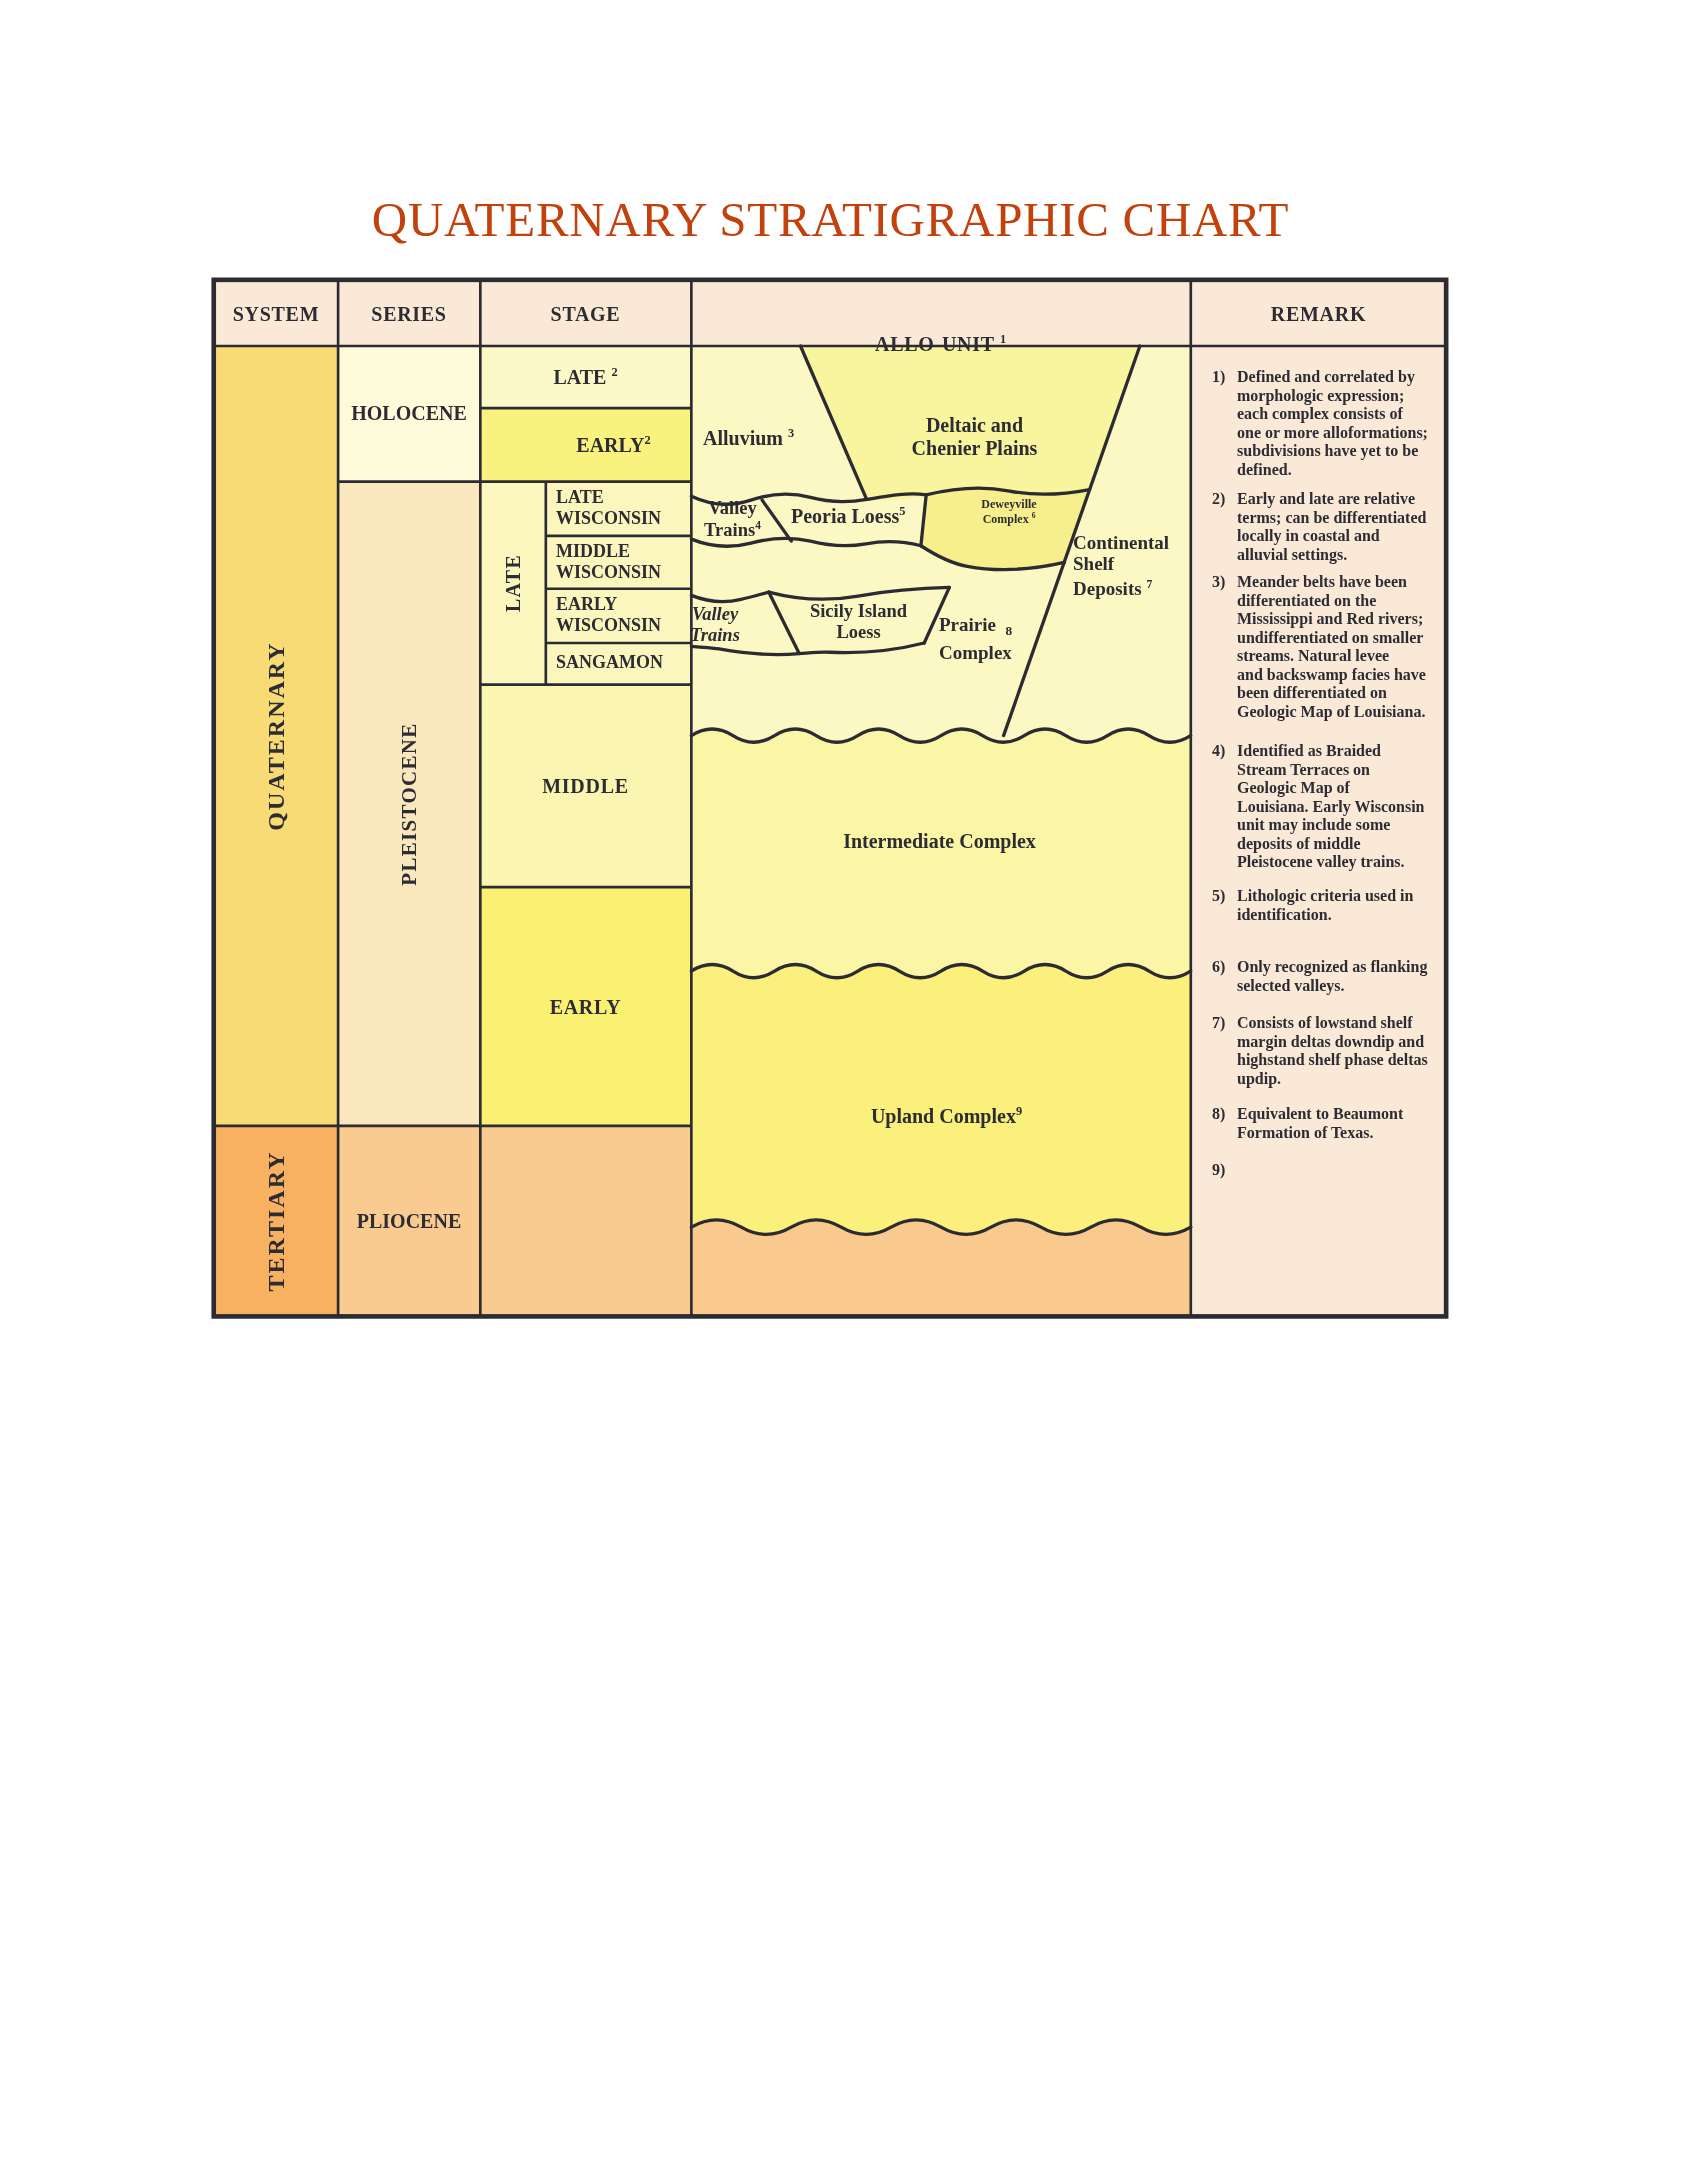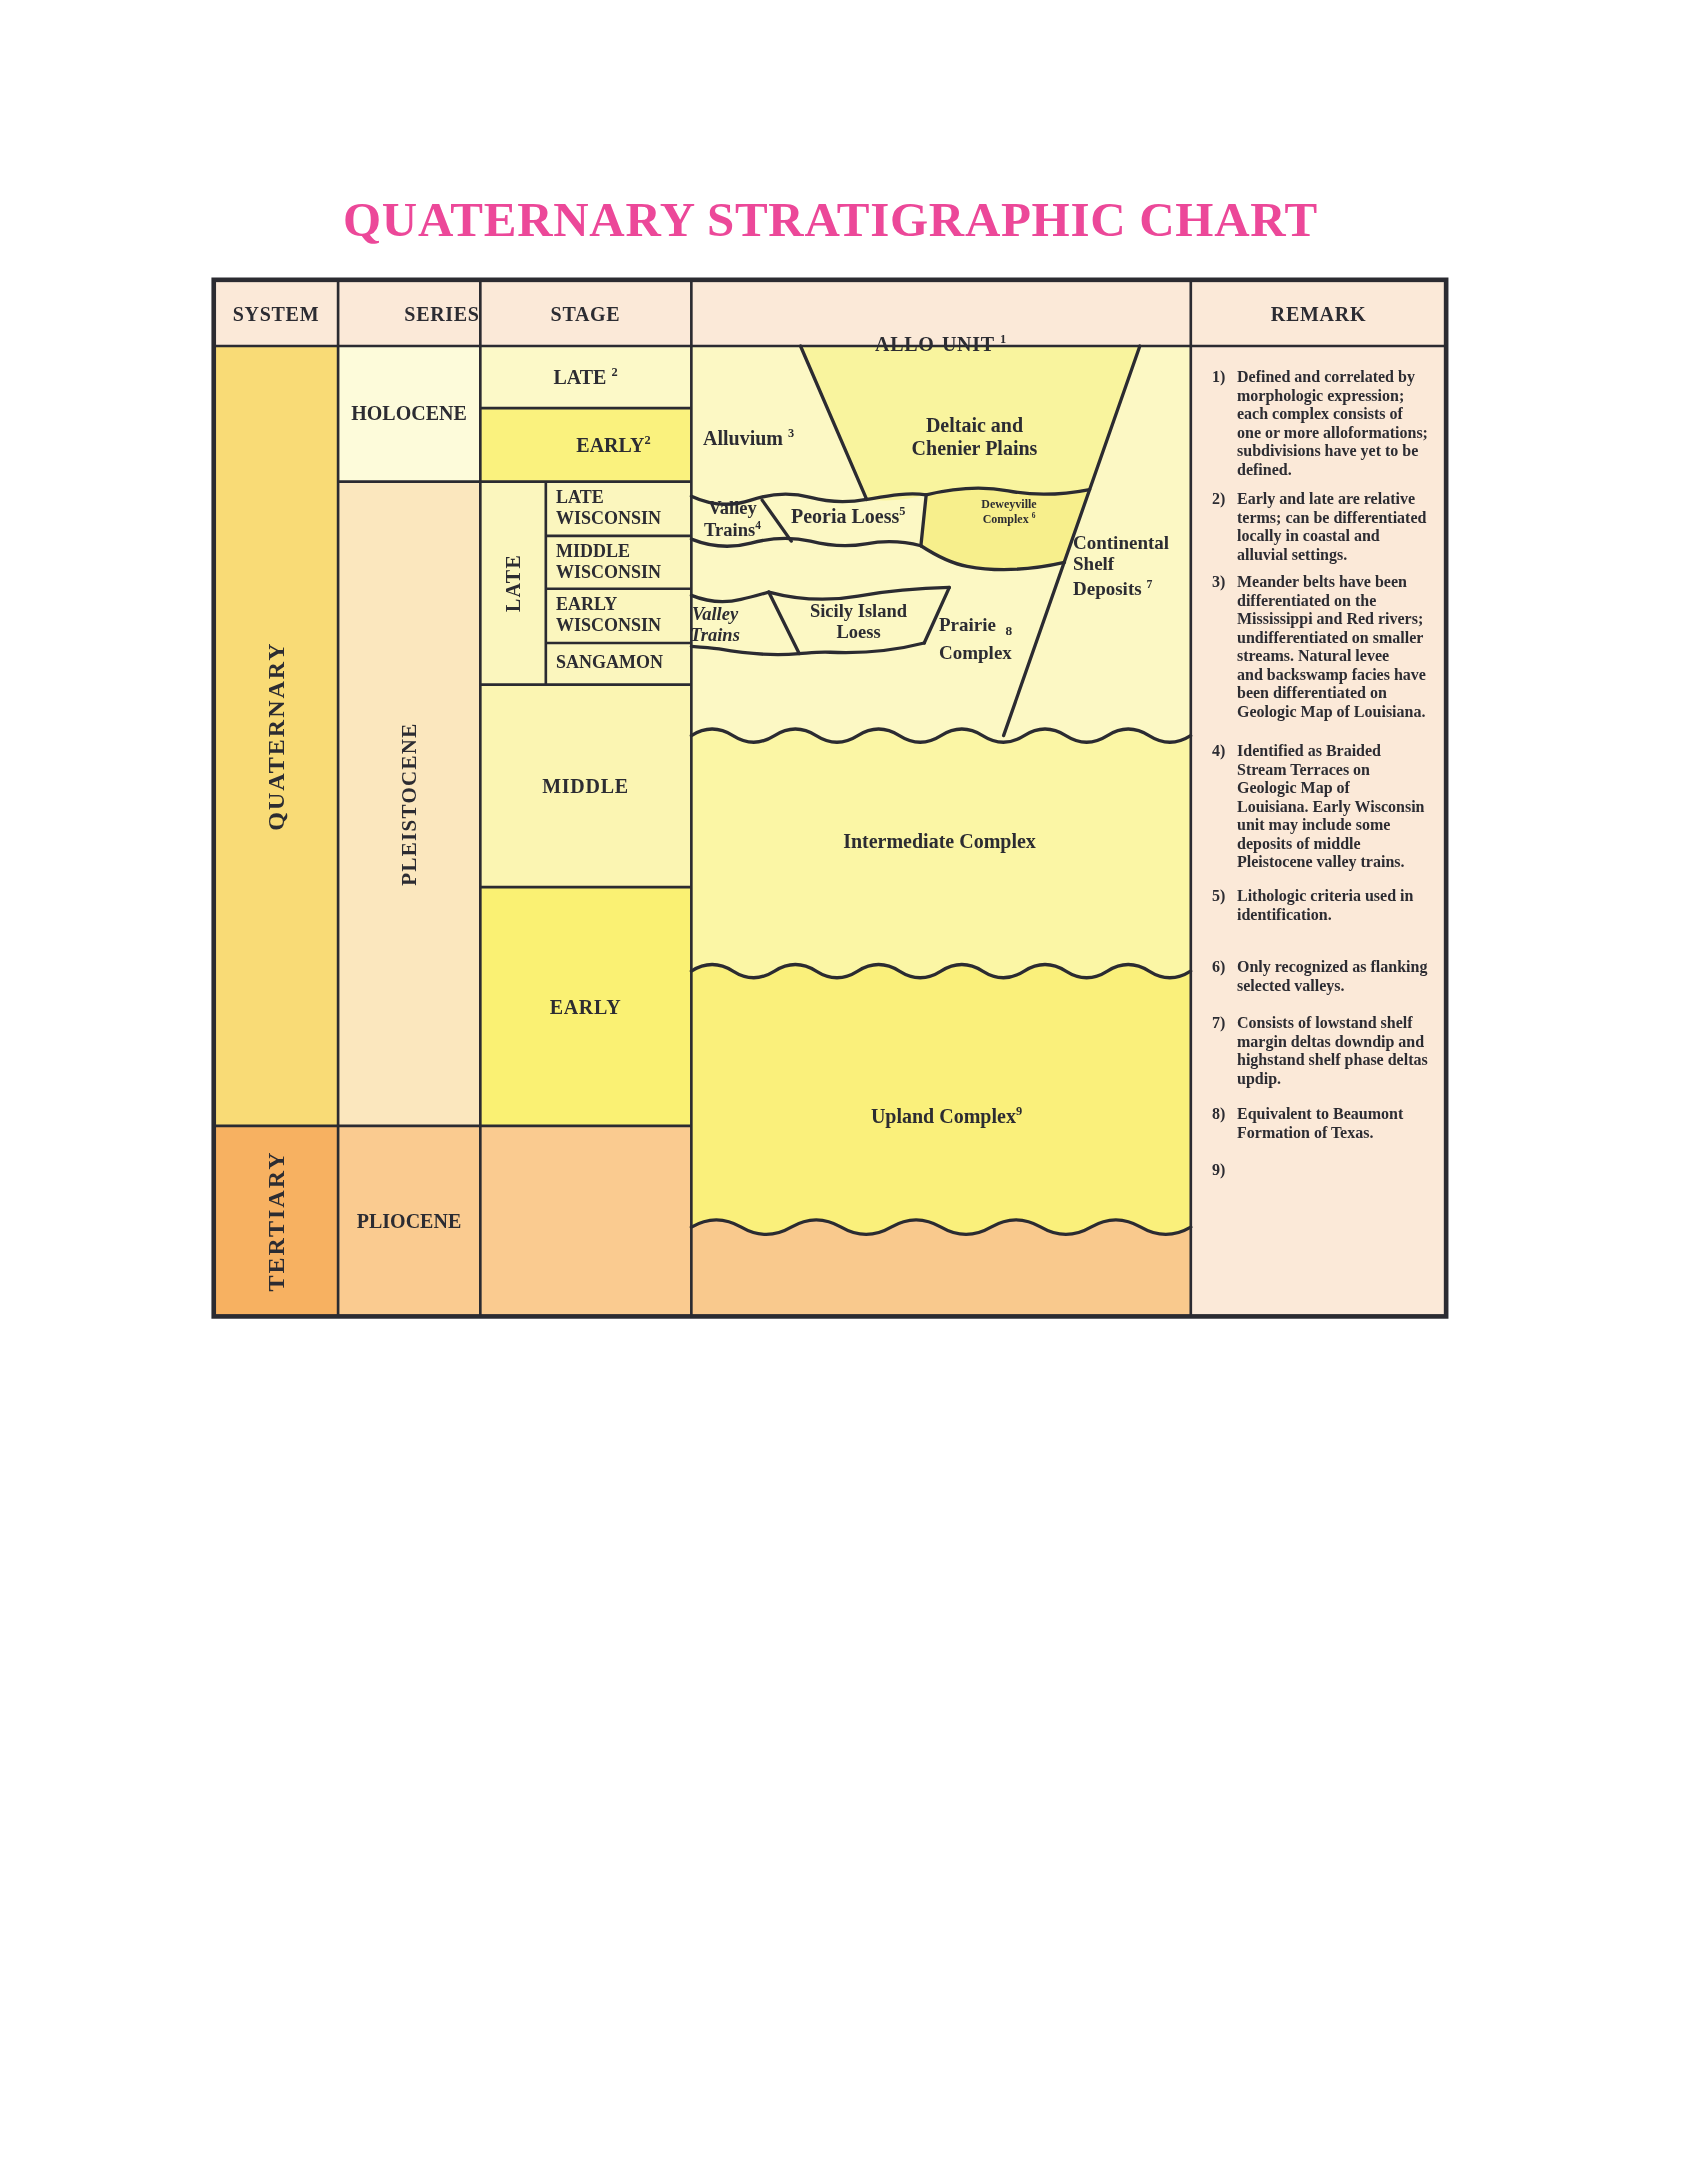--- a/index.html
+++ b/index.html
@@ -4,21 +4,21 @@
 <style>
   html,body{margin:0;padding:0;background:#ffffff;}
   .page{position:relative;width:1687px;height:2183px;background:#ffffff;overflow:hidden;
         font-family:"Liberation Serif", serif;color:#2c2c32;}
   svg.linework{position:absolute;left:0;top:0;}
   .lbl{position:absolute;font-weight:bold;color:#2c2c32;white-space:pre-line;line-height:1.15;}
   .c{text-align:center;}
   .vert{position:absolute;font-weight:bold;color:#2c2c32;white-space:nowrap;
         transform:translate(-50%,-50%) rotate(-90deg);}
   .title{position:absolute;left:214px;top:191px;width:1233px;text-align:center;
-         font-size:49px;font-weight:bold;letter-spacing:0.7px;color:#ec4899;}
+         font-size:49px;font-weight:normal;letter-spacing:0.7px;color:#c2410c;}
   .hdr{font-size:20px;letter-spacing:0.7px;}
   sup{font-size:62%;vertical-align:super;font-weight:bold;}
   sub{font-size:70%;vertical-align:-20%;font-weight:bold;}
   .remark-item{position:absolute;left:1212px;width:230px;display:grid;
                grid-template-columns:25px 1fr;font-size:16px;font-weight:bold;
                line-height:18.5px;white-space:pre-line;}
   .r1{top:368px}.r2{top:490px}.r3{top:573px}.r4{top:742px}.r5{top:887px}
   .r6{top:958px}.r7{top:1014px}.r8{top:1105px}.r9{top:1161px}
 </style>
 </head>
@@ -82,21 +82,21 @@
       <line x1="726" y1="1035" x2="1045" y2="1035"></line>
       <line x1="726" y1="1341" x2="1045" y2="1341"></line>
       <line x1="323" y1="1702" x2="1045" y2="1702"></line>
     </g>
     <rect x="323" y="423" width="1863" height="1567" fill="none" stroke="#2b2b31" stroke-width="7"></rect>
   </svg>
 
   <div class="title">QUATERNARY STRATIGRAPHIC CHART</div>
 
   <div class="lbl hdr c" style="left:214px;top:303px;width:124px;text-align:center;">SYSTEM</div>
-  <div class="lbl hdr c" style="left:338px;top:303px;width:142px;padding-left:33px;">SERIES</div>
+  <div class="lbl hdr c" style="left:338px;top:303px;width:142px;">SERIES</div>
   <div class="lbl hdr c" style="left:480px;top:303px;width:211px;">STAGE</div>
   <div class="lbl hdr c" style="left:691px;top:299px;width:500px;margin-top:33px;"><span>ALLO-UNIT</span> <sup>1</sup></div>
   <div class="lbl hdr c" style="left:1191px;top:303px;width:255px;">REMARK</div>
 
   <div class="vert" style="left:276px;top:736px;font-size:24px;letter-spacing:2px;">QUATERNARY</div>
   <div class="vert" style="left:276px;top:1221px;font-size:24px;letter-spacing:2px;">TERTIARY</div>
 
   <div class="lbl c" style="left:338px;top:402px;width:142px;font-size:20px;">HOLOCENE</div>
   <div class="vert" style="left:409px;top:804px;font-size:21px;letter-spacing:1.3px;">PLEISTOCENE</div>
   <div class="lbl c" style="left:338px;top:1210px;width:142px;font-size:20px;">PLIOCENE</div>

